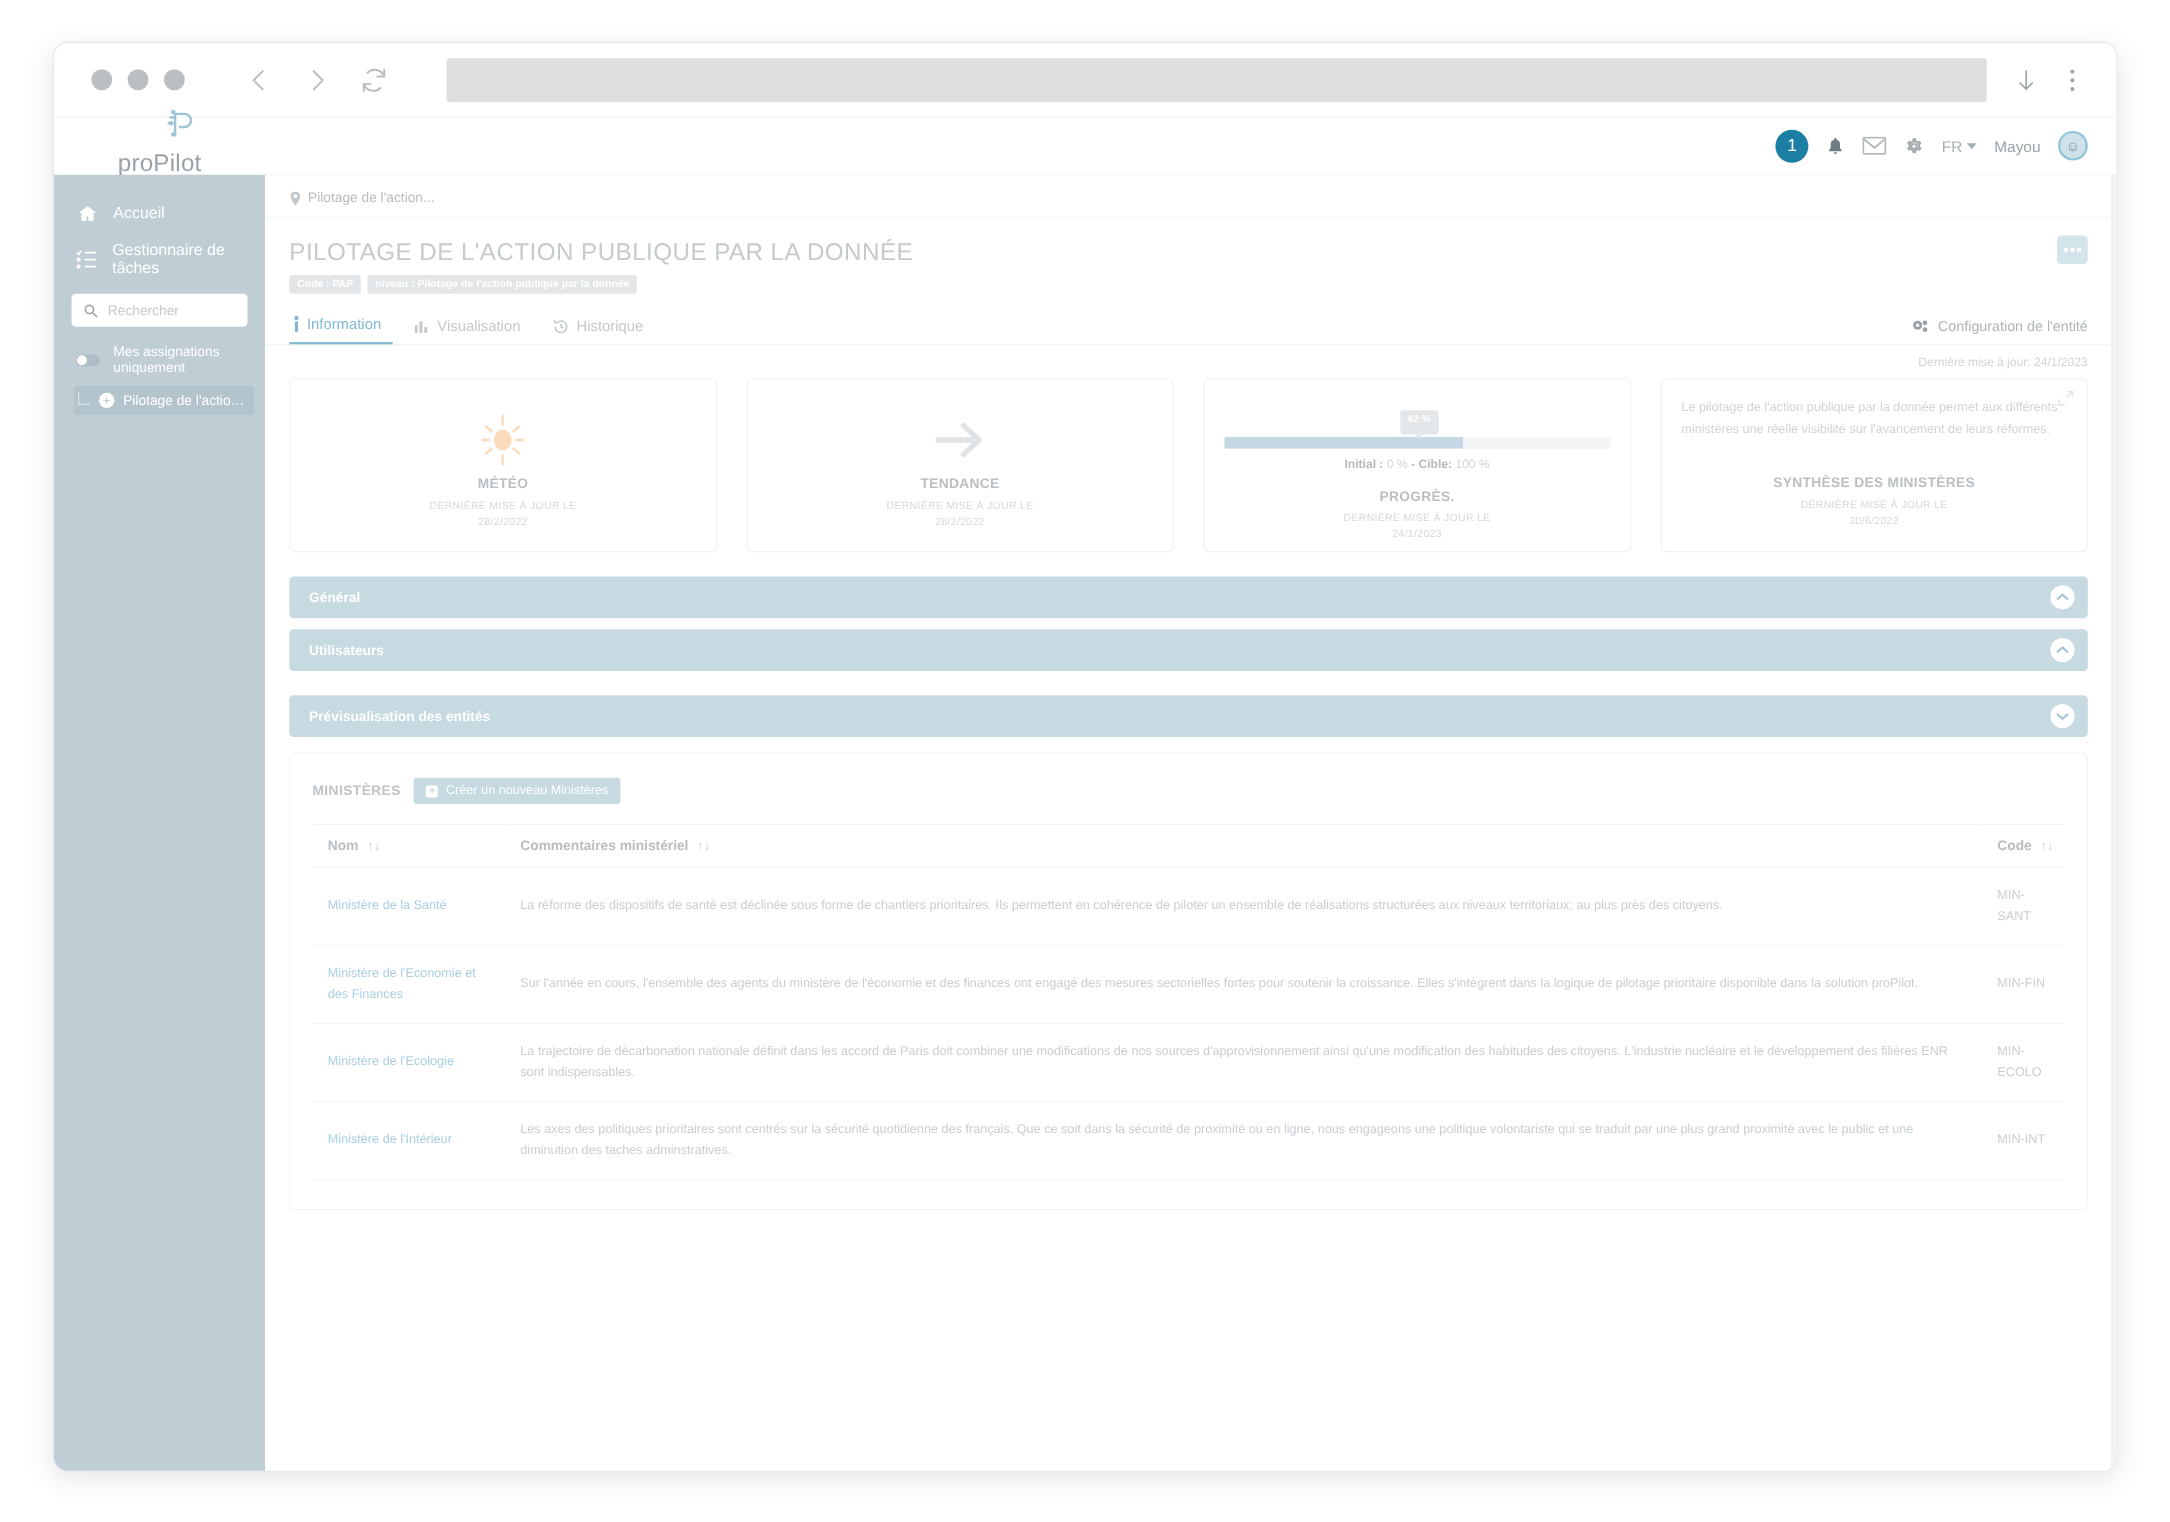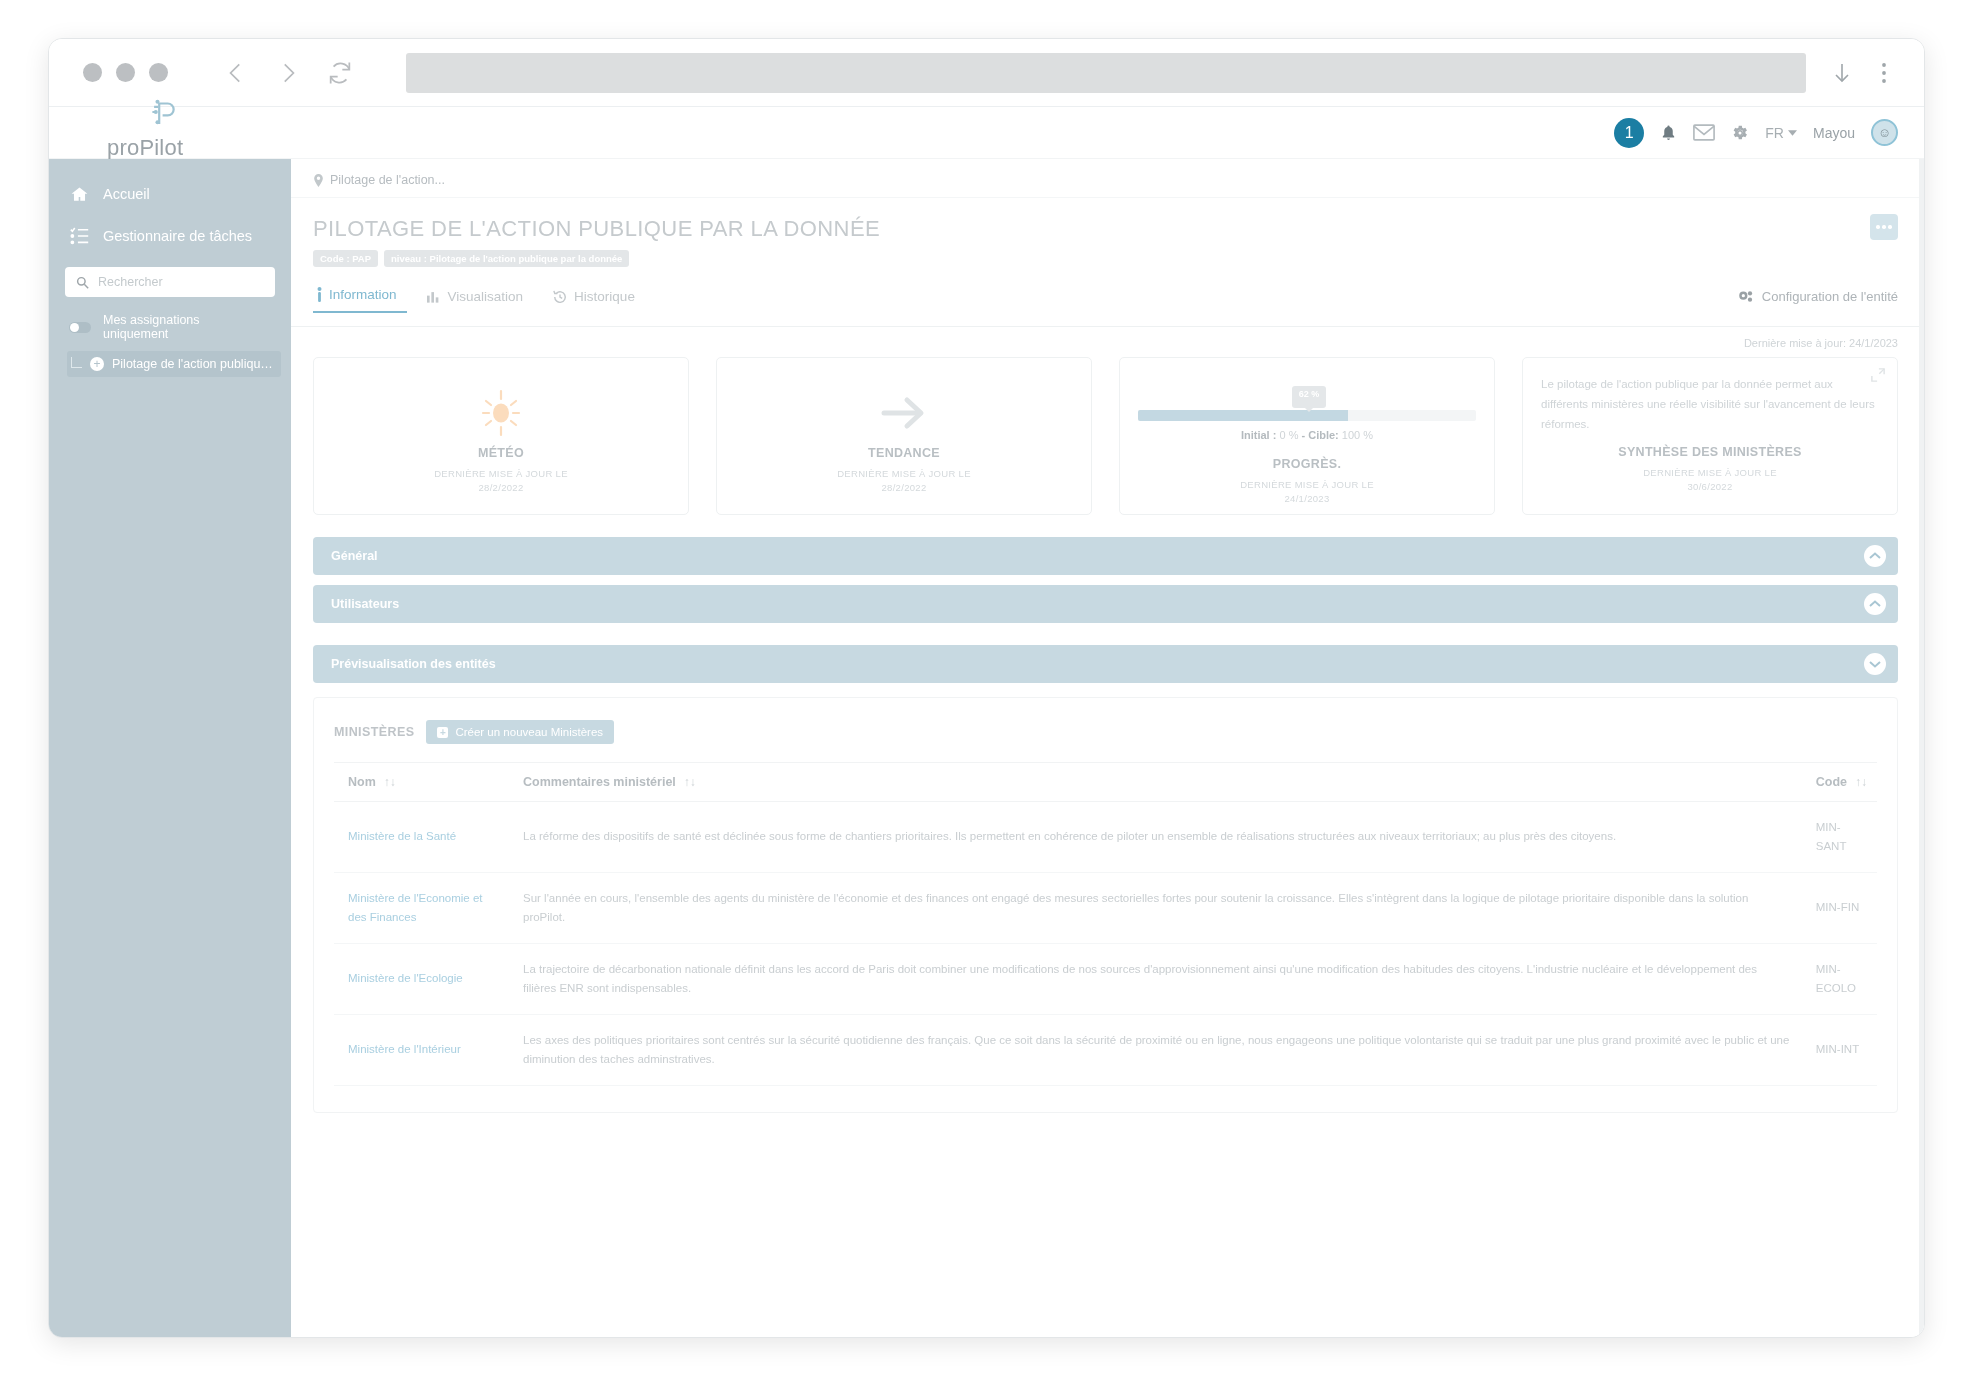--- a/index.html
+++ b/index.html
@@ -78,21 +78,21 @@
     background: #cfe2ea; border: 2px solid #8fc3d7;
     display: flex; align-items: center; justify-content: center;
     font-size: 13px; color: #7d8c93;
   }
 
   
   .body-wrap { display: flex; height: calc(1300px - 68px - 52px); }
 
   
   .sidebar {
-    width: 242px;
+    width: 192px;
     background: #bfcdd4;
     padding-top: 14px;
     flex-shrink: 0;
   }
   .side-item {
     display: flex; align-items: center; gap: 14px;
     height: 42px; padding: 0 20px;
     color: #ffffff; font-size: 14.5px;
   }
   .side-item .sicon { width: 20px; display: flex; justify-content: center; color: #fff; }
@@ -175,21 +175,21 @@
     background: #d4e4eb;
     display: flex; align-items: center; justify-content: center;
     gap: 2.5px;
   }
   .kebab i { width: 3.5px; height: 3.5px; border-radius: 50%; background: #fff; display:block; }
 
   .tabs-row {
     display: flex; align-items: flex-end;
     margin-top: 14px;
     border-bottom: 1px solid #eef1f2;
-    padding: 0 26px 13px 22px;
+    padding: 0 26px 0 22px;
   }
   .tab {
     display: flex; align-items: center; gap: 7px;
     padding: 6px 10px 9px 4px;
     margin-right: 16px;
     font-size: 13.5px; color: #c3c8cb;
   }
   .tab.active { color: #7fb8d0; border-bottom: 2px solid #7fb8d0; }
   .tabs-spacer { flex: 1; }
   .config-link {

